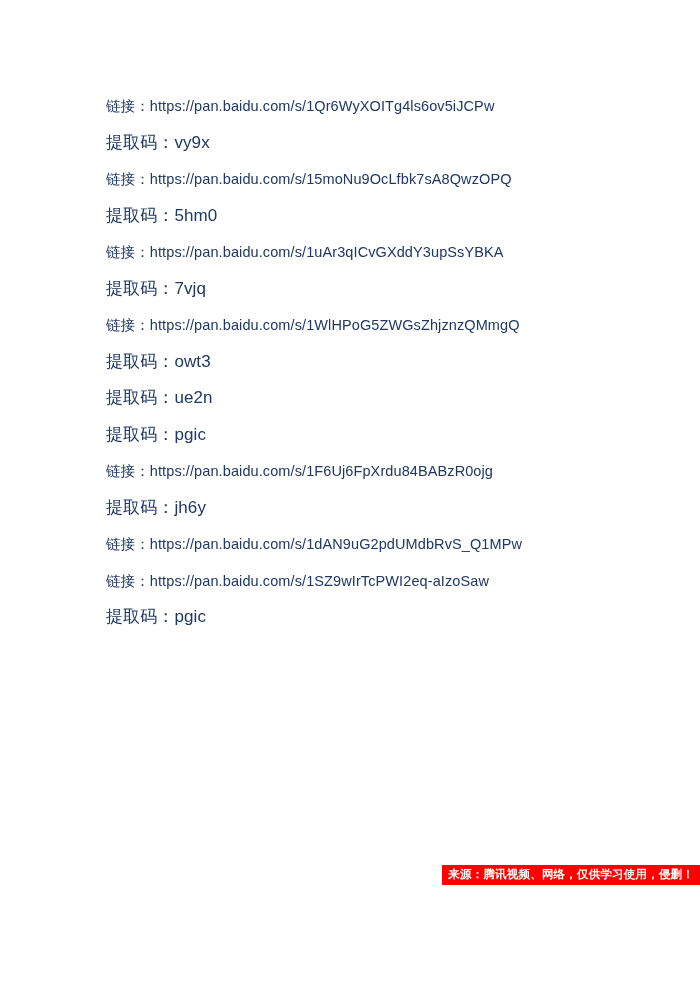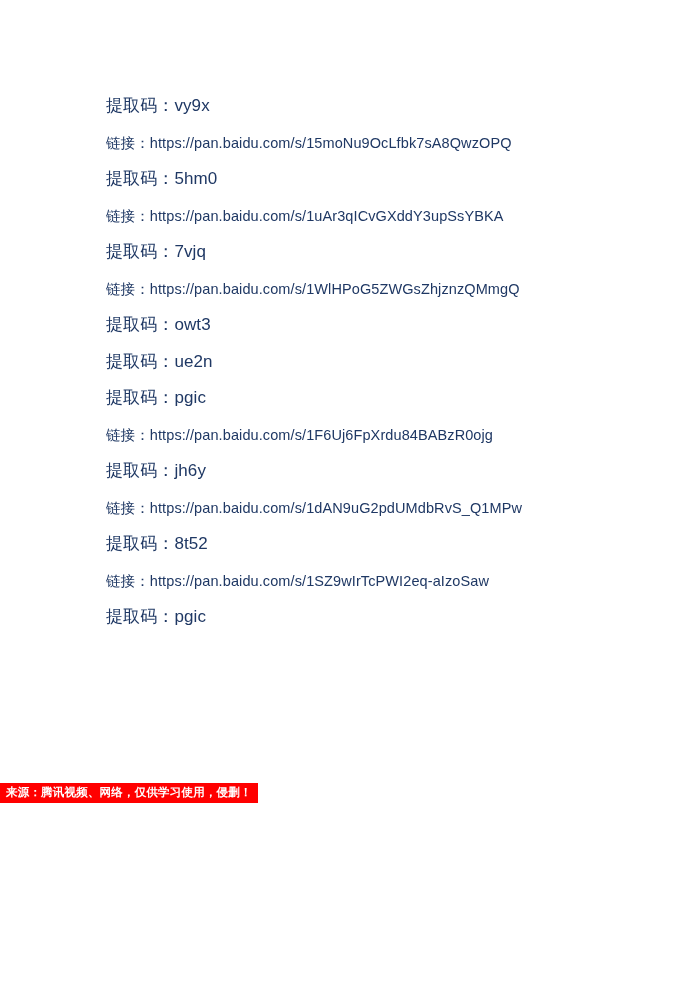--- a/index.html
+++ b/index.html
@@ -35,54 +35,54 @@
   }
   .line.link {
     font-size: 14.5px;
   }
   .line.code {
     font-size: 17px;
   }
   .footer-wrap {
     position: absolute;
     left: 0;
-    top: 782px;
+    top: 864px;
     width: 700px;
-    text-align: left;
+    text-align: right;
   }
   .footer-badge {
     display: inline-block;
     background: #FF0000;
     color: #ffffff;
     font-size: 11.5px;
     font-weight: bold;
     padding: 3px 6px 4px 6px;
     line-height: 13px;
     letter-spacing: 0.2px;
     white-space: nowrap;
   }
 </style>
 </head>
 <body>
 
 <div class="page">
   <div class="content">
+    <div class="line link">链接：https://pan.baidu.com/s/1Qr6WyXOITg4ls6ov5iJCPw</div>
     <div class="line code">提取码：vy9x</div>
     <div class="line link">链接：https://pan.baidu.com/s/15moNu9OcLfbk7sA8QwzOPQ</div>
     <div class="line code">提取码：5hm0</div>
     <div class="line link">链接：https://pan.baidu.com/s/1uAr3qICvGXddY3upSsYBKA</div>
     <div class="line code">提取码：7vjq</div>
     <div class="line link">链接：https://pan.baidu.com/s/1WlHPoG5ZWGsZhjznzQMmgQ</div>
     <div class="line code">提取码：owt3</div>
     <div class="line code">提取码：ue2n</div>
     <div class="line code">提取码：pgic</div>
     <div class="line link">链接：https://pan.baidu.com/s/1F6Uj6FpXrdu84BABzR0ojg</div>
     <div class="line code">提取码：jh6y</div>
     <div class="line link">链接：https://pan.baidu.com/s/1dAN9uG2pdUMdbRvS_Q1MPw</div>
-    <div class="line code">提取码：8t52</div>
     <div class="line link">链接：https://pan.baidu.com/s/1SZ9wIrTcPWI2eq-aIzoSaw</div>
     <div class="line code">提取码：pgic</div>
   </div>
 
   <div class="footer-wrap">
     <span class="footer-badge">来源：腾讯视频、网络，仅供学习使用，侵删！</span>
   </div>
 </div>
 
 </body></html>

